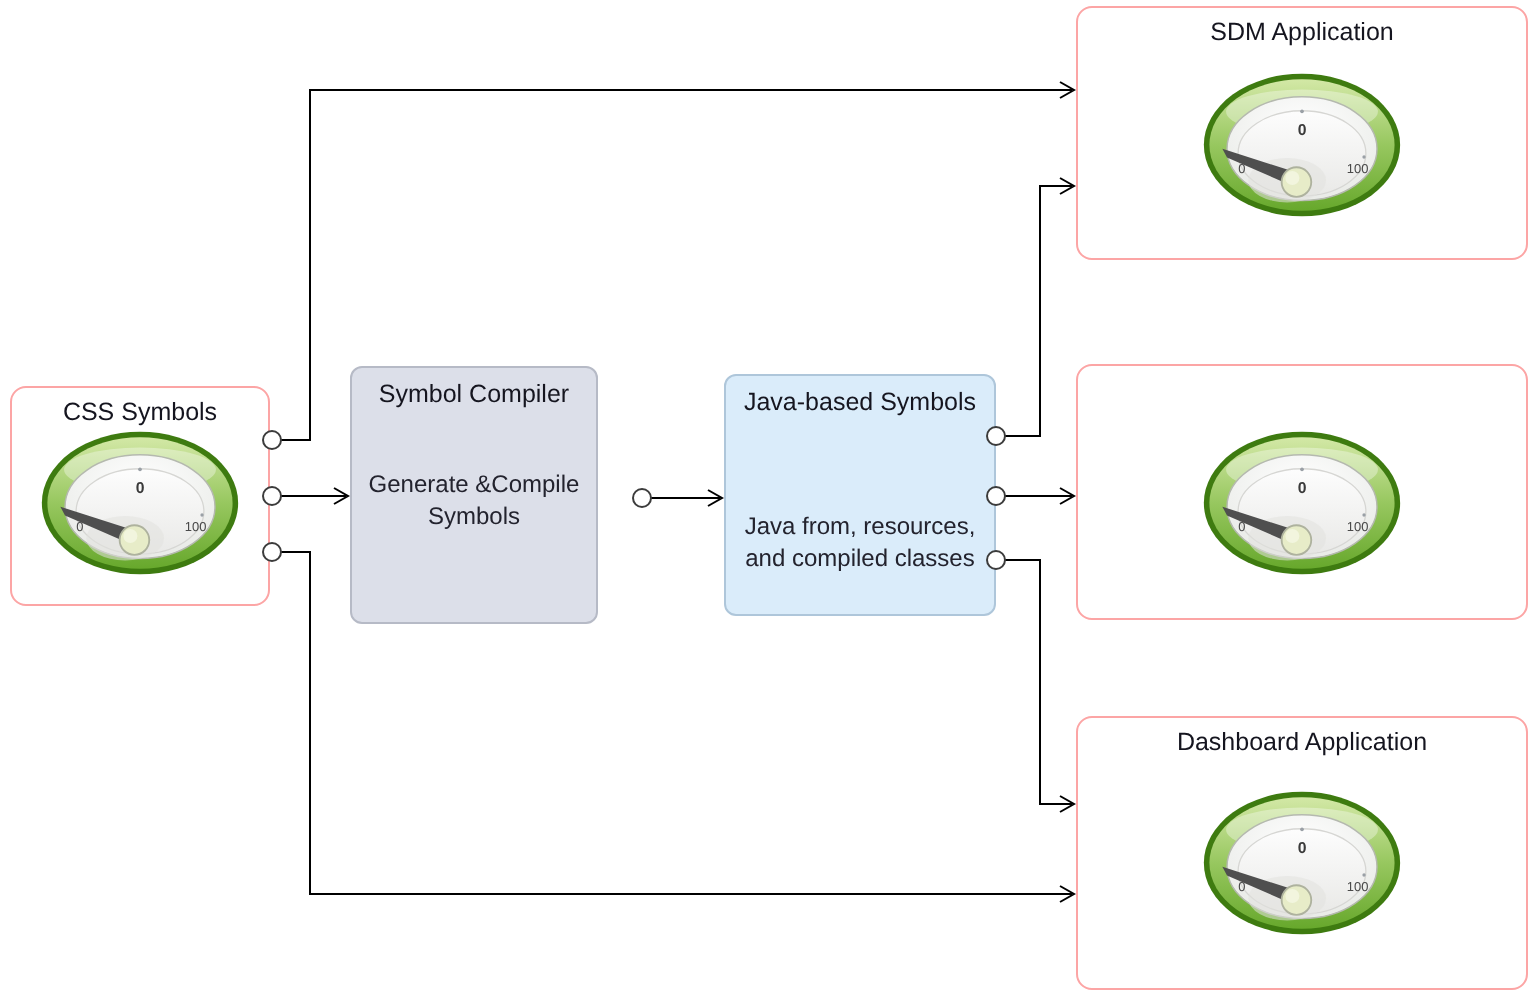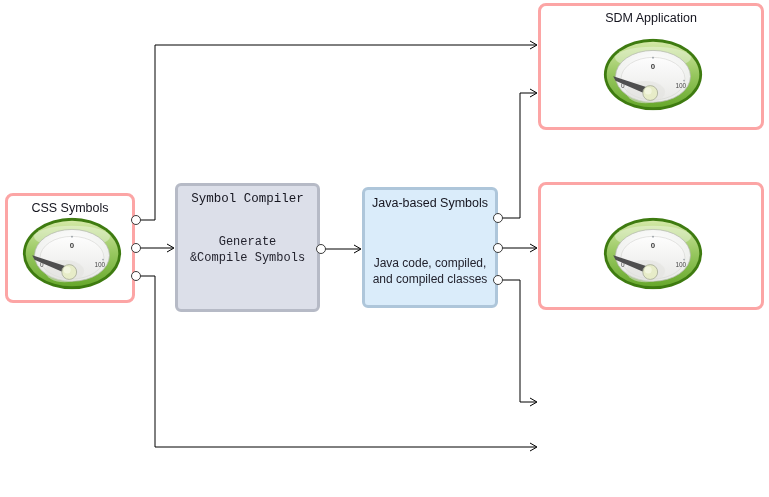--- a/index.html
+++ b/index.html
@@ -7,21 +7,21 @@
     position:relative;
     width:769px;height:497px;
     background:#ffffff;
     font-family:"Liberation Sans", sans-serif;
     overflow:hidden;
   }
   .node{
     position:absolute;
     box-sizing:border-box;
     background:#ffffff;
-    border:3px solid #fca5a5;
+    border:1px solid #fca5a5;
     border-radius:8px;
   }
   .node-title{
     text-align:center;
     padding-top:5px;
     font-size:12.5px;
     color:#15151f;
     white-space:nowrap;
   }
   .proc{
@@ -92,47 +92,53 @@
     </defs>
   </svg>
 
   <div class="node" id="css-box" style="left:5px;top:193px;width:130px;height:110px;">
     <div class="node-title">CSS Symbols</div>
     <svg class="gauge" style="left:14px;top:21px;" width="100" height="73" viewBox="0 0 108 78">
         <use href="#gaugeSym"></use>
       </svg>
   </div>
 
-  <div class="node proc" id="compiler-box" style="left:175px;top:183px;width:145px;height:129px;font-family:Liberation Mono, monospace;">
+  <div class="node proc" id="compiler-box" style="left:175px;top:183px;width:124px;height:129px;">
     <div class="node-title">Symbol Compiler</div>
     <div class="proc-body">
       <span>Generate &amp;Compile Symbols</span>
     </div>
   </div>
 
   <div class="node proc" id="java-box" style="left:362px;top:187px;width:136px;height:121px;">
     <div class="node-title">Java-based Symbols</div>
     <div class="proc-body">
-      <span>Java code, compiled, and compiled classes</span>
+      <span>Java from, resources, and compiled classes</span>
     </div>
   </div>
 
   <div class="node" id="sdm-box" style="left:538px;top:3px;width:226px;height:127px;">
     <div class="node-title">SDM Application</div>
     <svg class="gauge" style="left:62px;top:32px;" width="100" height="73" viewBox="0 0 108 78">
         <use href="#gaugeSym"></use>
       </svg>
   </div>
 
   <div class="node" id="ilv-box" style="left:538px;top:182px;width:226px;height:128px;">
     <svg class="gauge" style="left:62px;top:32px;" width="100" height="73" viewBox="0 0 108 78">
         <use href="#gaugeSym"></use>
       </svg>
   </div>
 
+  <div class="node" id="dash-box" style="left:538px;top:358px;width:226px;height:137px;">
+    <div class="node-title">Dashboard Application</div>
+    <svg class="gauge" style="left:62px;top:36px;" width="100" height="73" viewBox="0 0 108 78">
+        <use href="#gaugeSym"></use>
+      </svg>
+  </div>
 
   <svg class="overlay" width="769" height="497" viewBox="0 0 769 497">
     <g stroke="#000000" stroke-width="1" fill="none">
 
       <g>
         <polyline points="136,220 155,220 155,45 536,45"></polyline>
         <path d="M530,41 L537,45 L530,49"></path>
       </g>
 
       <g>

